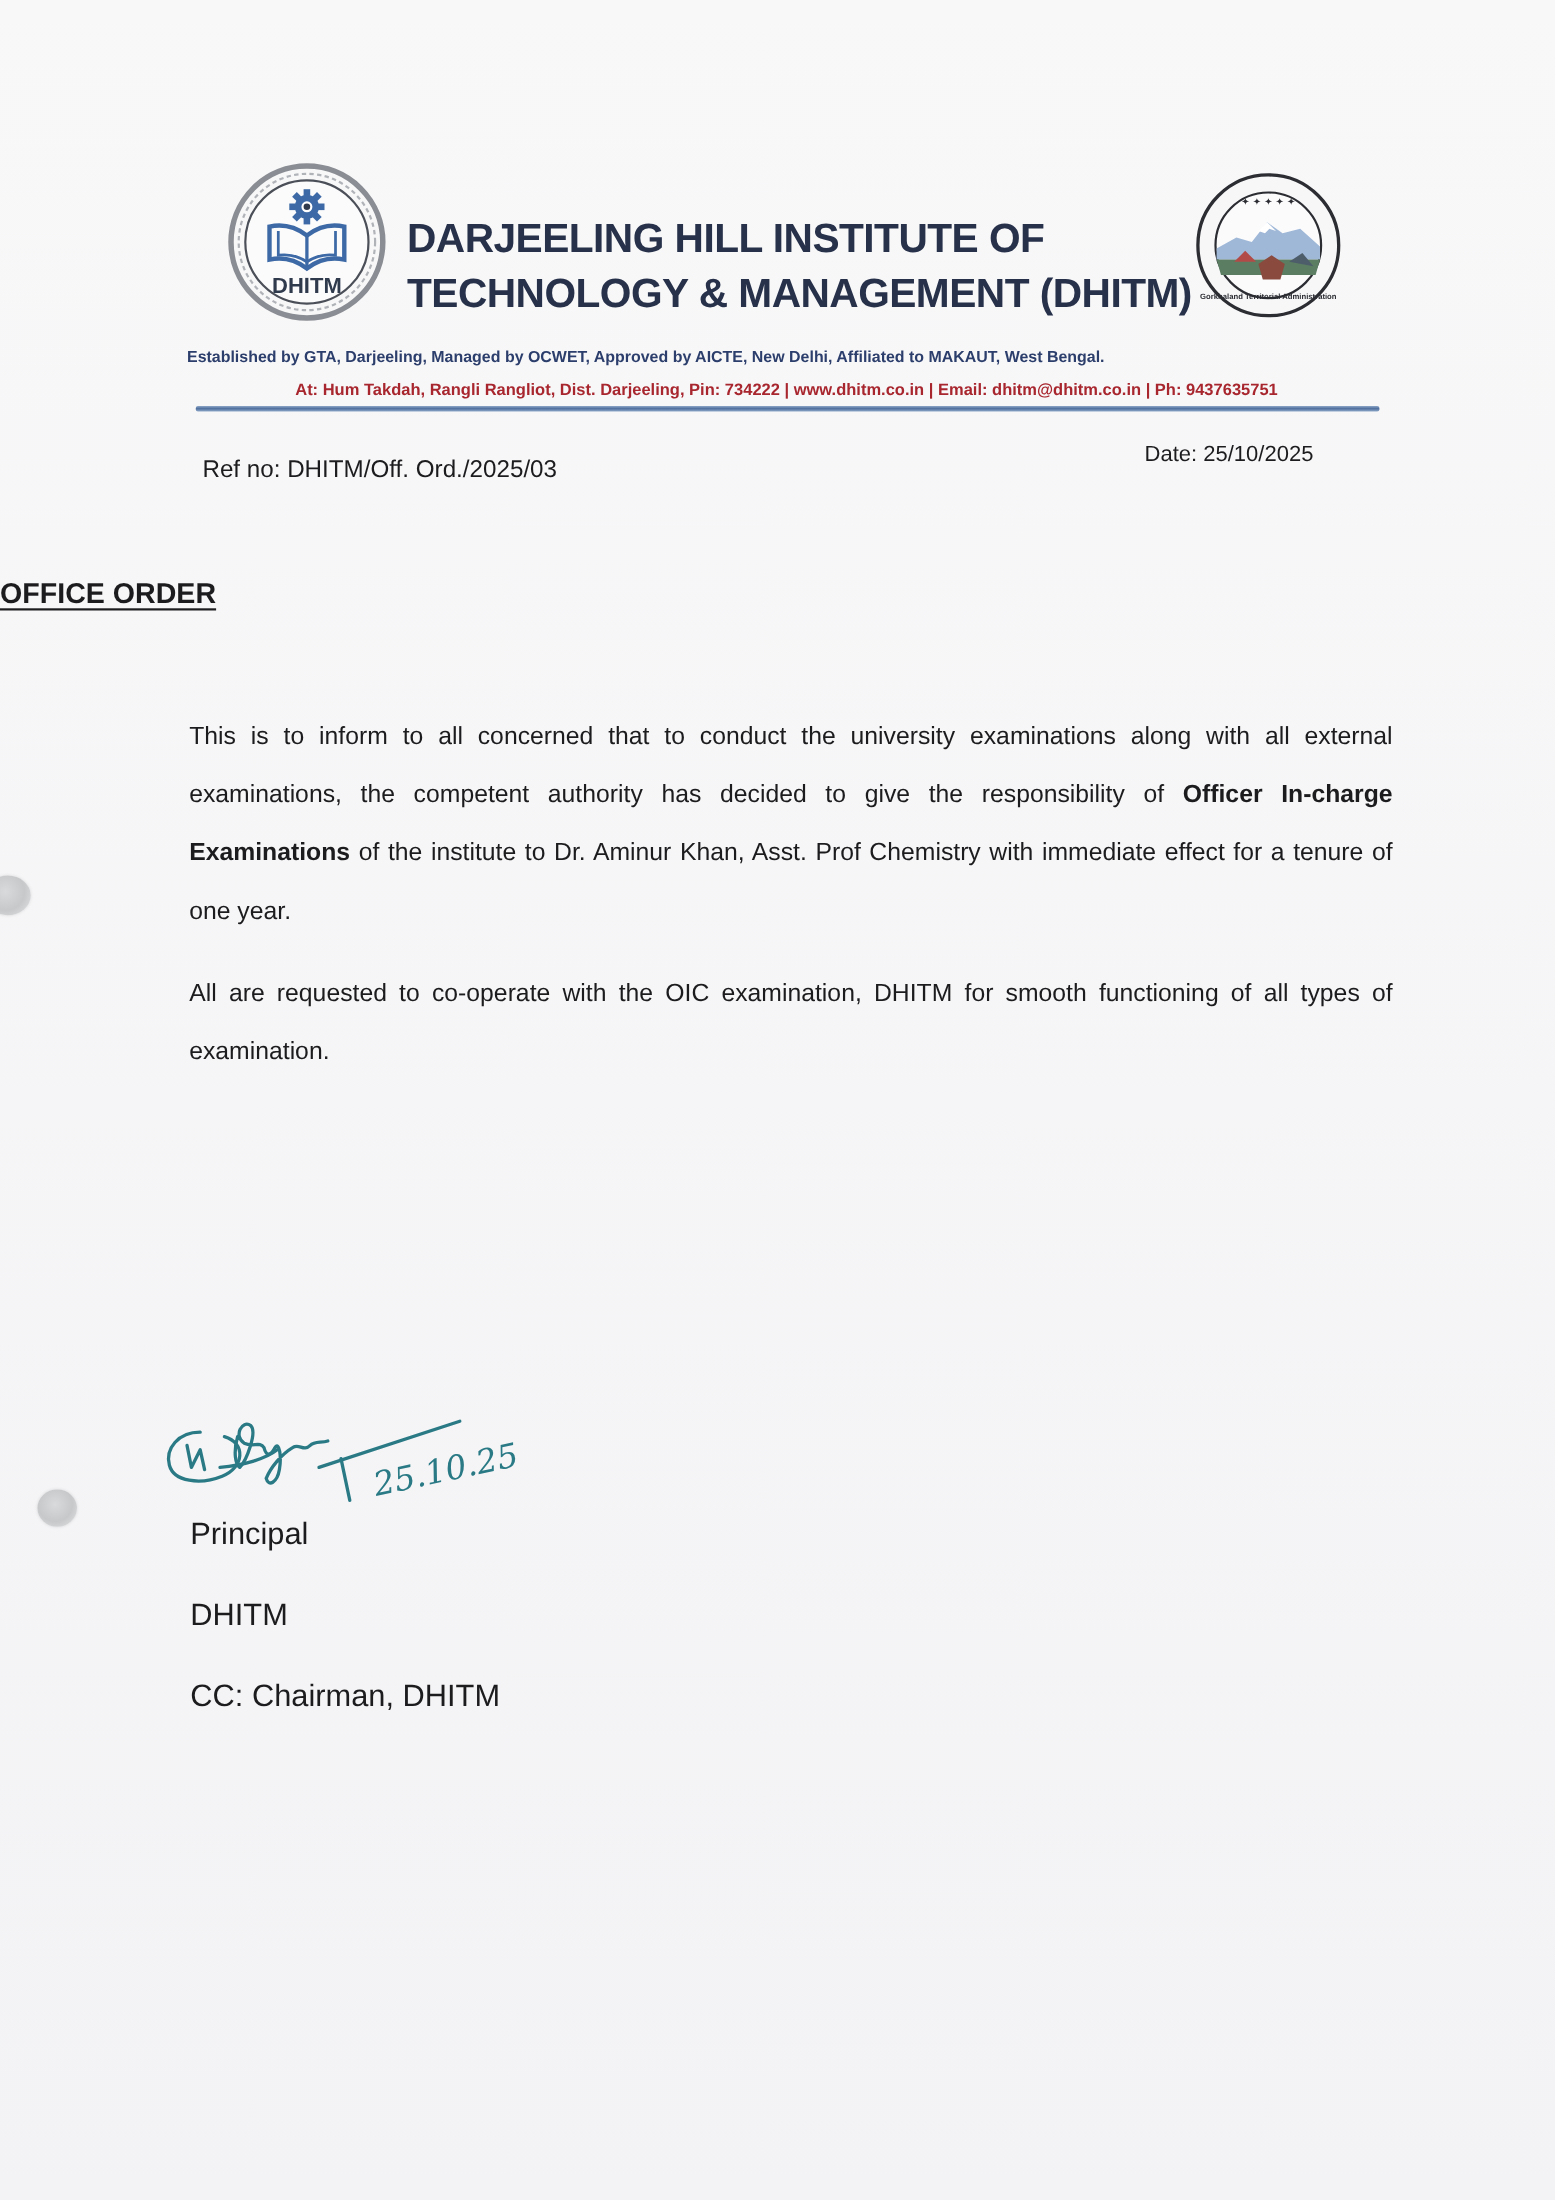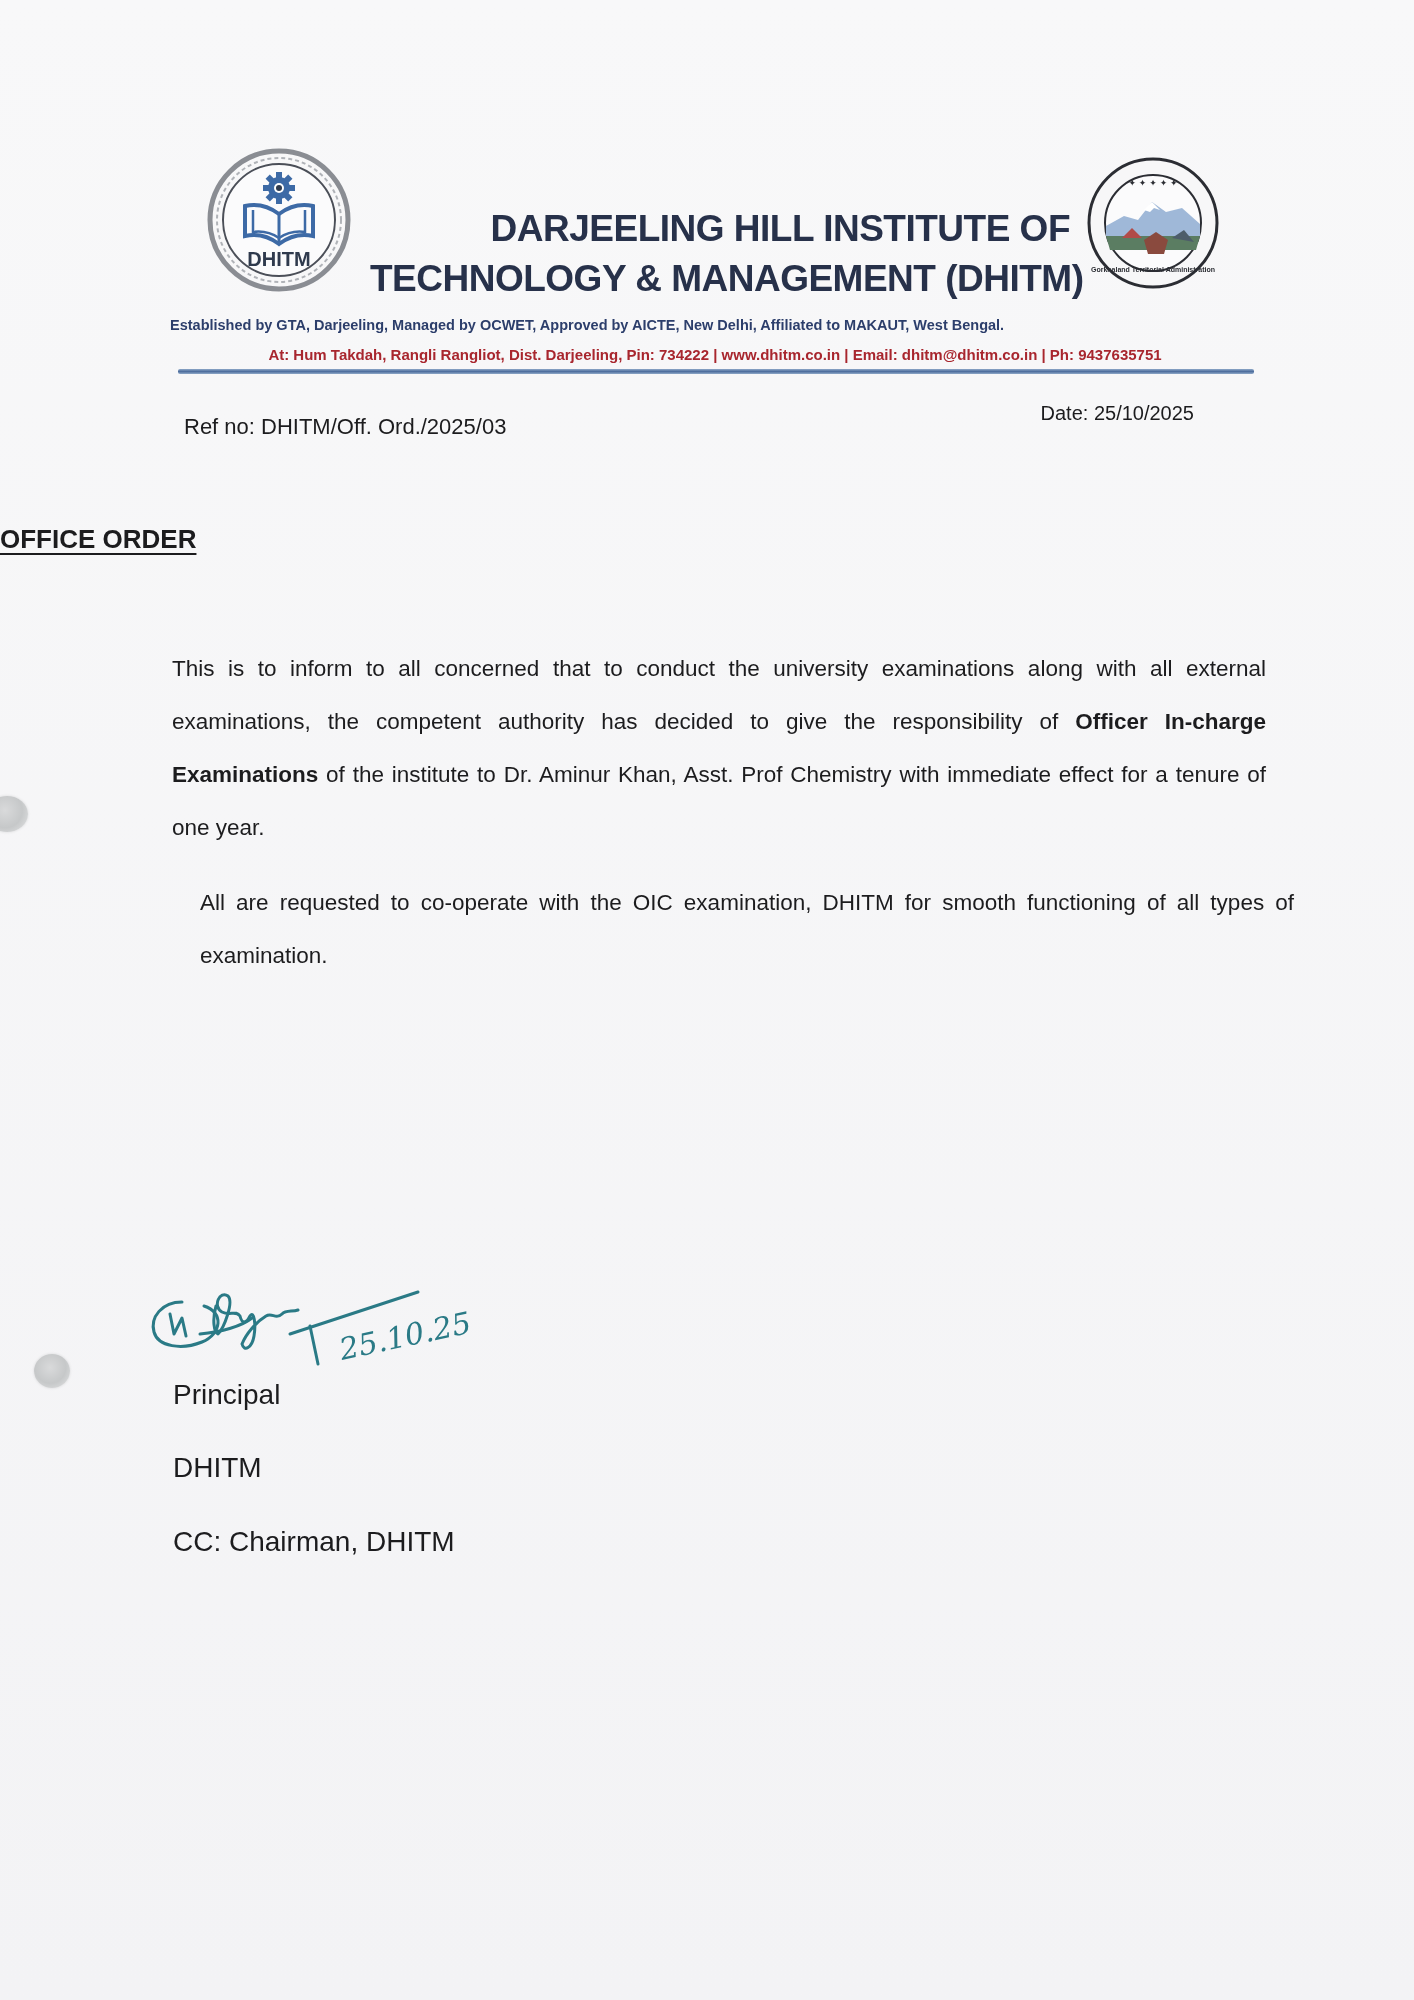--- a/index.html
+++ b/index.html
@@ -12,43 +12,43 @@
   .page { position: absolute; inset: 0; background: linear-gradient(180deg,#f8f8f9 0%,#f3f3f5 100%); }
   .punch { position: absolute; border-radius: 50%;
     background: radial-gradient(circle at 45% 40%, #d9dadb 0%, #c6c8c9 55%, #e4e5e6 100%);
     box-shadow: 0 0 3px rgba(0,0,0,0.12); }
   .punch.p1 { left: -14px; top: 796px; width: 42px; height: 36px; }
   .punch.p2 { left: 34px; top: 1354px; width: 36px; height: 34px; }
 
   .logo-left { position: absolute; left: 207px; top: 148px; width: 144px; height: 144px; }
   .logo-right { position: absolute; left: 1086px; top: 156px; width: 134px; height: 134px; }
 
-  .inst-title { position: absolute; left: 370px; top: 204px; width: 700px;
-    text-align: right; font-weight: bold; font-size: 37px; line-height: 50px; color: #27314a;
+  .inst-title { position: absolute; left: 370px; top: 192px; width: 700px;
+    text-align: left; font-weight: bold; font-size: 37px; line-height: 50px; color: #27314a;
     letter-spacing: -0.5px; }
   .inst-title div { white-space: nowrap; }
 
   .est-line { position: absolute; left: 170px; top: 317px; width: 1090px; 
     font-size: 14.5px; font-weight: bold; color: #2c3e6b; white-space: nowrap; }
   .addr-line { position: absolute; left: 170px; top: 346px; width: 1090px; text-align: center;
     font-size: 15px; font-weight: bold; color: #a8262e; white-space: nowrap; }
   .rule { position: absolute; left: 178px; top: 369px; width: 1076px; height: 5px;
     background: linear-gradient(180deg,#8ea8c8 0%,#4f6f9e 50%,#8ea8c8 100%); border-radius: 2px; }
 
   .ref { position: absolute; left: 184px; top: 414px; font-size: 22px; white-space: nowrap; }
   .date { position: absolute; right: 220px; top: 402px; font-size: 20px; white-space: nowrap; text-align: center; }
 
   .order-title { position: absolute; left: 0; right: 0; top: 524px; text-align: left;
     font-size: 26px; font-weight: bold; }
   .order-title span { text-decoration: underline; text-underline-offset: 5px; text-decoration-thickness: 2px; }
 
   .body-text { position: absolute; left: 172px; width: 1094px; font-size: 22.5px; line-height: 53px;
     text-align: justify; }
   .para1 { top: 642px; }
-  .para2 { top: 876px; margin-left: 28px; }
+  .para2 { top: 876px; }
   .body-text b { font-weight: bold; }
 
   .signature { position: absolute; left: 142px; top: 1262px; width: 380px; height: 120px; }
 
   .sig-line { position: absolute; left: 173px; font-size: 28px; white-space: nowrap; }
   .s1 { top: 1379px; }
   .s2 { top: 1452px; }
   .s3 { top: 1526px; }
 </style>
 </head>

